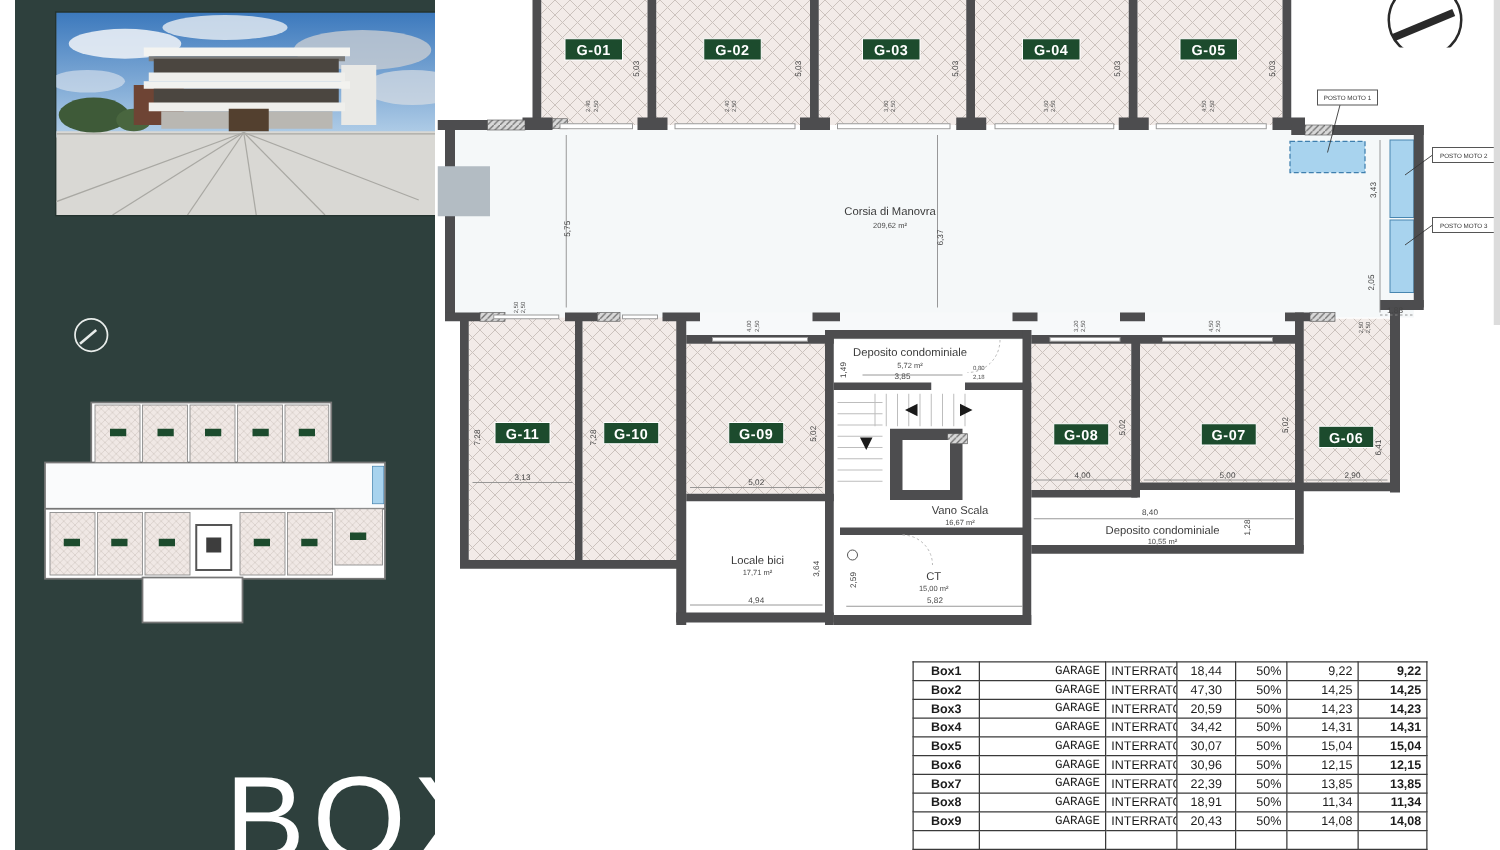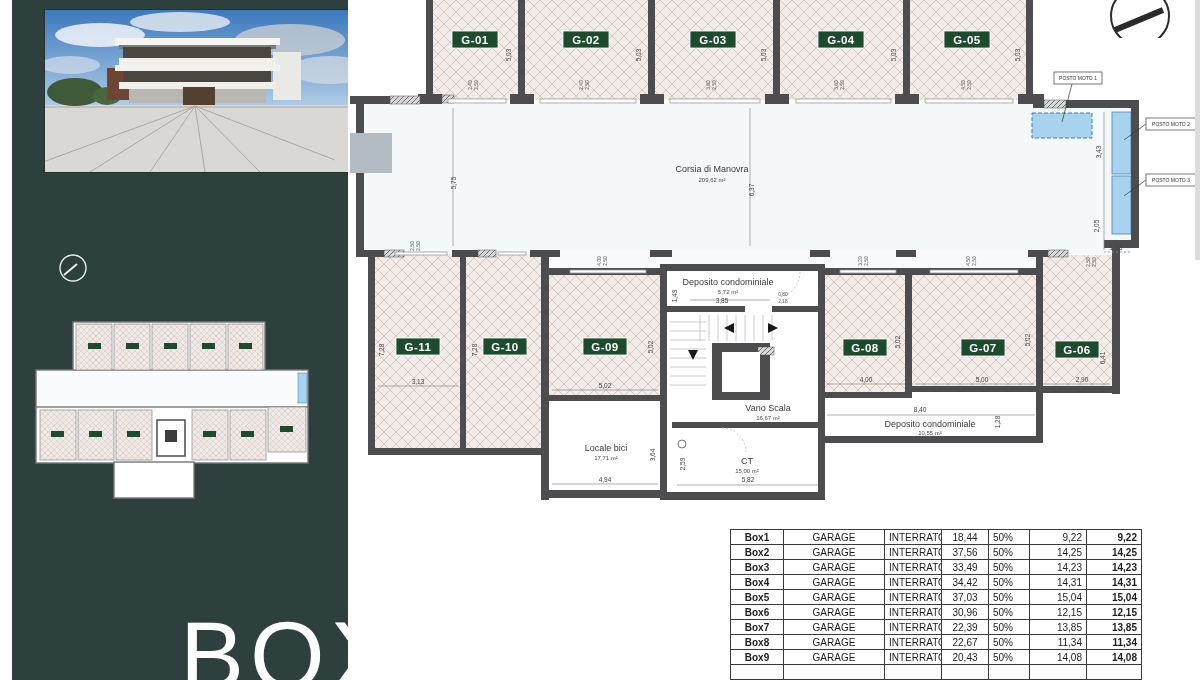--- a/index.html
+++ b/index.html
@@ -23,24 +23,24 @@
   .pm{font-size:5px;fill:#333;}
   .wall{fill:#4d4d4f;}
   .dimline{stroke:#8a8a8a;stroke-width:.7;}
   .door{fill:#ffffff;stroke:#9a9a9a;stroke-width:.8;}
   
   #boxtable{position:absolute;left:730px;top:529px;}
   #boxtable table{border-collapse:collapse;table-layout:fixed;width:401px;}
   #boxtable td{border:1px solid #3a3a3a;height:14px;font-size:10px;padding:0 4px;
                white-space:nowrap;overflow:hidden;color:#1c1c1c;}
   td.c-id{width:44px;font-weight:bold;text-align:center;font-size:9.5px;}
-  td.c-type{width:92px;text-align:center;}
+  td.c-type{width:92px;text-align:right;font-family:Liberation Mono, monospace;}
   td.c-floor{width:48px;text-align:left;font-size:9.5px;}
   td.c-area{width:38px;text-align:center;}
-  td.c-pct{width:32px;text-align:left;}
+  td.c-pct{width:32px;text-align:right;}
   td.c-half{width:48px;text-align:right;}
   td.c-total{width:46px;text-align:right;font-weight:bold;}
   tr.partial td{height:5px;border-bottom:none;}
   
   #compass{position:absolute;left:1095px;top:-22px;width:90px;height:60px;}
   #edgestrip{position:absolute;left:1195px;top:0;width:5px;height:260px;background:#dcdcdc;}
 </style>
 </head>
 <body>
 
@@ -413,48 +413,48 @@
         <td class="c-floor">INTERRATO</td>
         <td class="c-area">18,44</td>
         <td class="c-pct">50%</td>
         <td class="c-half">9,22</td>
         <td class="c-total">9,22</td>
       </tr>
       <tr>
         <td class="c-id">Box2</td>
         <td class="c-type">GARAGE</td>
         <td class="c-floor">INTERRATO</td>
-        <td class="c-area">37,56</td>
+        <td class="c-area">47,30</td>
         <td class="c-pct">50%</td>
         <td class="c-half">14,25</td>
         <td class="c-total">14,25</td>
       </tr>
       <tr>
         <td class="c-id">Box3</td>
         <td class="c-type">GARAGE</td>
         <td class="c-floor">INTERRATO</td>
-        <td class="c-area">33,49</td>
+        <td class="c-area">20,59</td>
         <td class="c-pct">50%</td>
         <td class="c-half">14,23</td>
         <td class="c-total">14,23</td>
       </tr>
       <tr>
         <td class="c-id">Box4</td>
         <td class="c-type">GARAGE</td>
         <td class="c-floor">INTERRATO</td>
         <td class="c-area">34,42</td>
         <td class="c-pct">50%</td>
         <td class="c-half">14,31</td>
         <td class="c-total">14,31</td>
       </tr>
       <tr>
         <td class="c-id">Box5</td>
         <td class="c-type">GARAGE</td>
         <td class="c-floor">INTERRATO</td>
-        <td class="c-area">37,03</td>
+        <td class="c-area">30,07</td>
         <td class="c-pct">50%</td>
         <td class="c-half">15,04</td>
         <td class="c-total">15,04</td>
       </tr>
       <tr>
         <td class="c-id">Box6</td>
         <td class="c-type">GARAGE</td>
         <td class="c-floor">INTERRATO</td>
         <td class="c-area">30,96</td>
         <td class="c-pct">50%</td>
@@ -467,21 +467,21 @@
         <td class="c-floor">INTERRATO</td>
         <td class="c-area">22,39</td>
         <td class="c-pct">50%</td>
         <td class="c-half">13,85</td>
         <td class="c-total">13,85</td>
       </tr>
       <tr>
         <td class="c-id">Box8</td>
         <td class="c-type">GARAGE</td>
         <td class="c-floor">INTERRATO</td>
-        <td class="c-area">22,67</td>
+        <td class="c-area">18,91</td>
         <td class="c-pct">50%</td>
         <td class="c-half">11,34</td>
         <td class="c-total">11,34</td>
       </tr>
       <tr>
         <td class="c-id">Box9</td>
         <td class="c-type">GARAGE</td>
         <td class="c-floor">INTERRATO</td>
         <td class="c-area">20,43</td>
         <td class="c-pct">50%</td>

